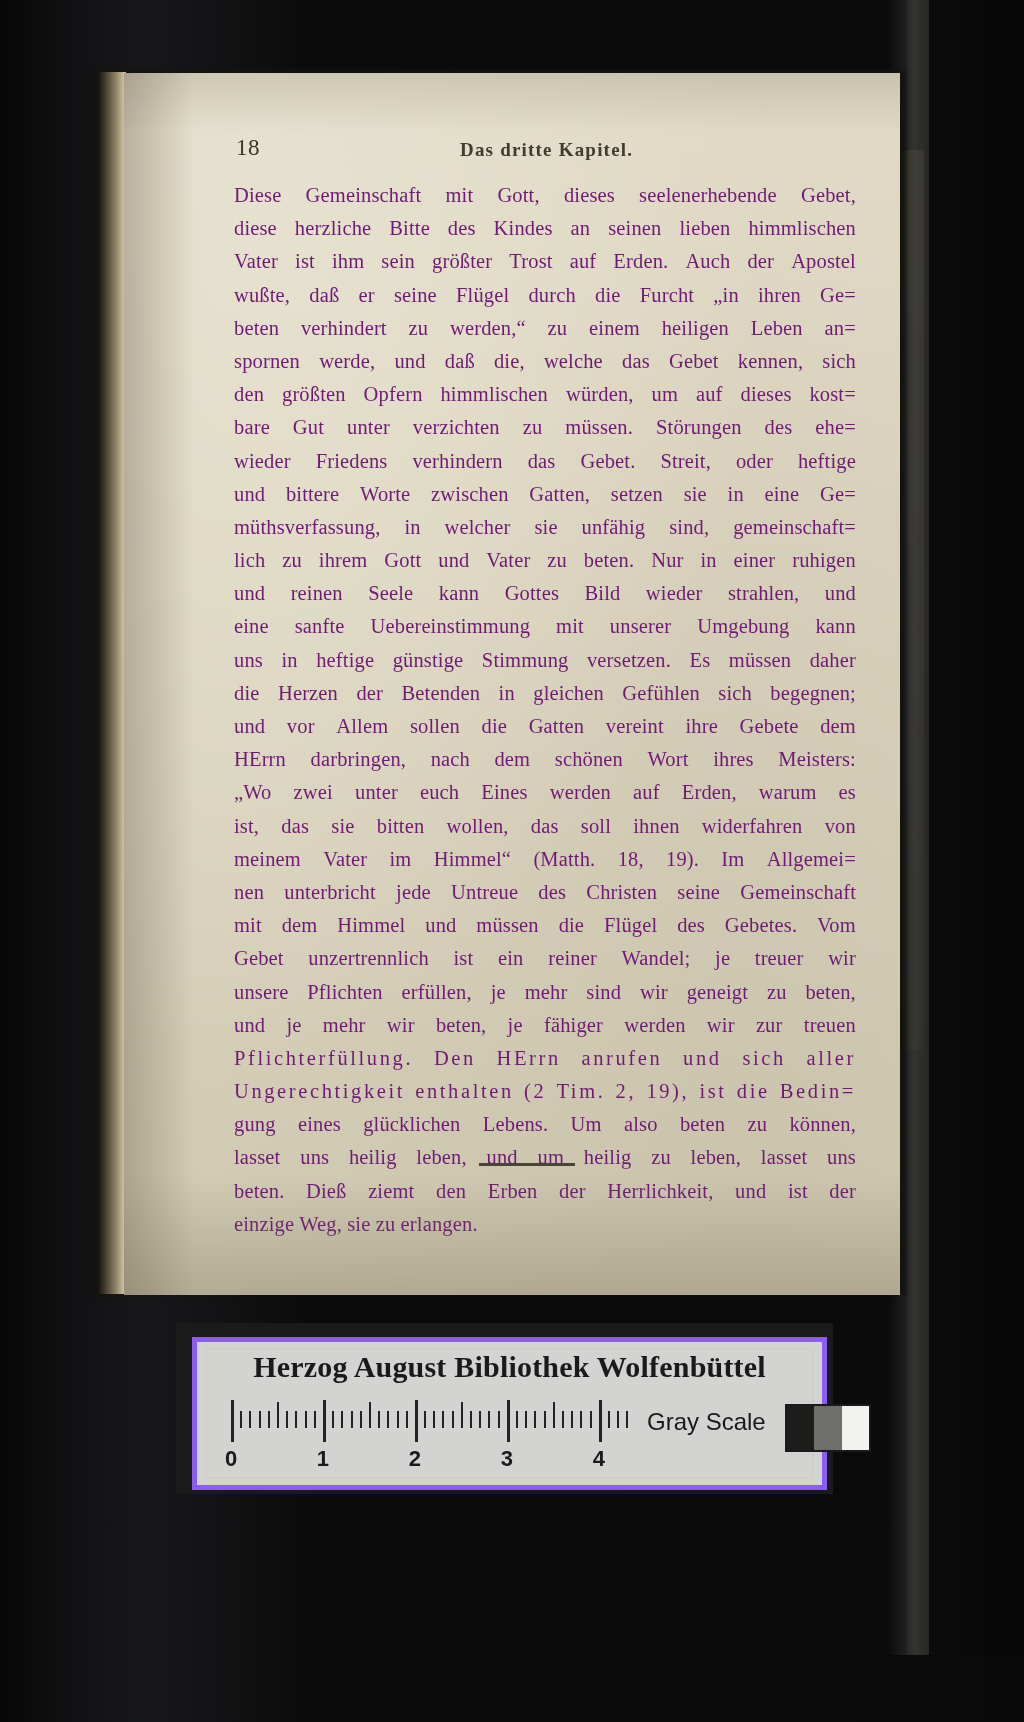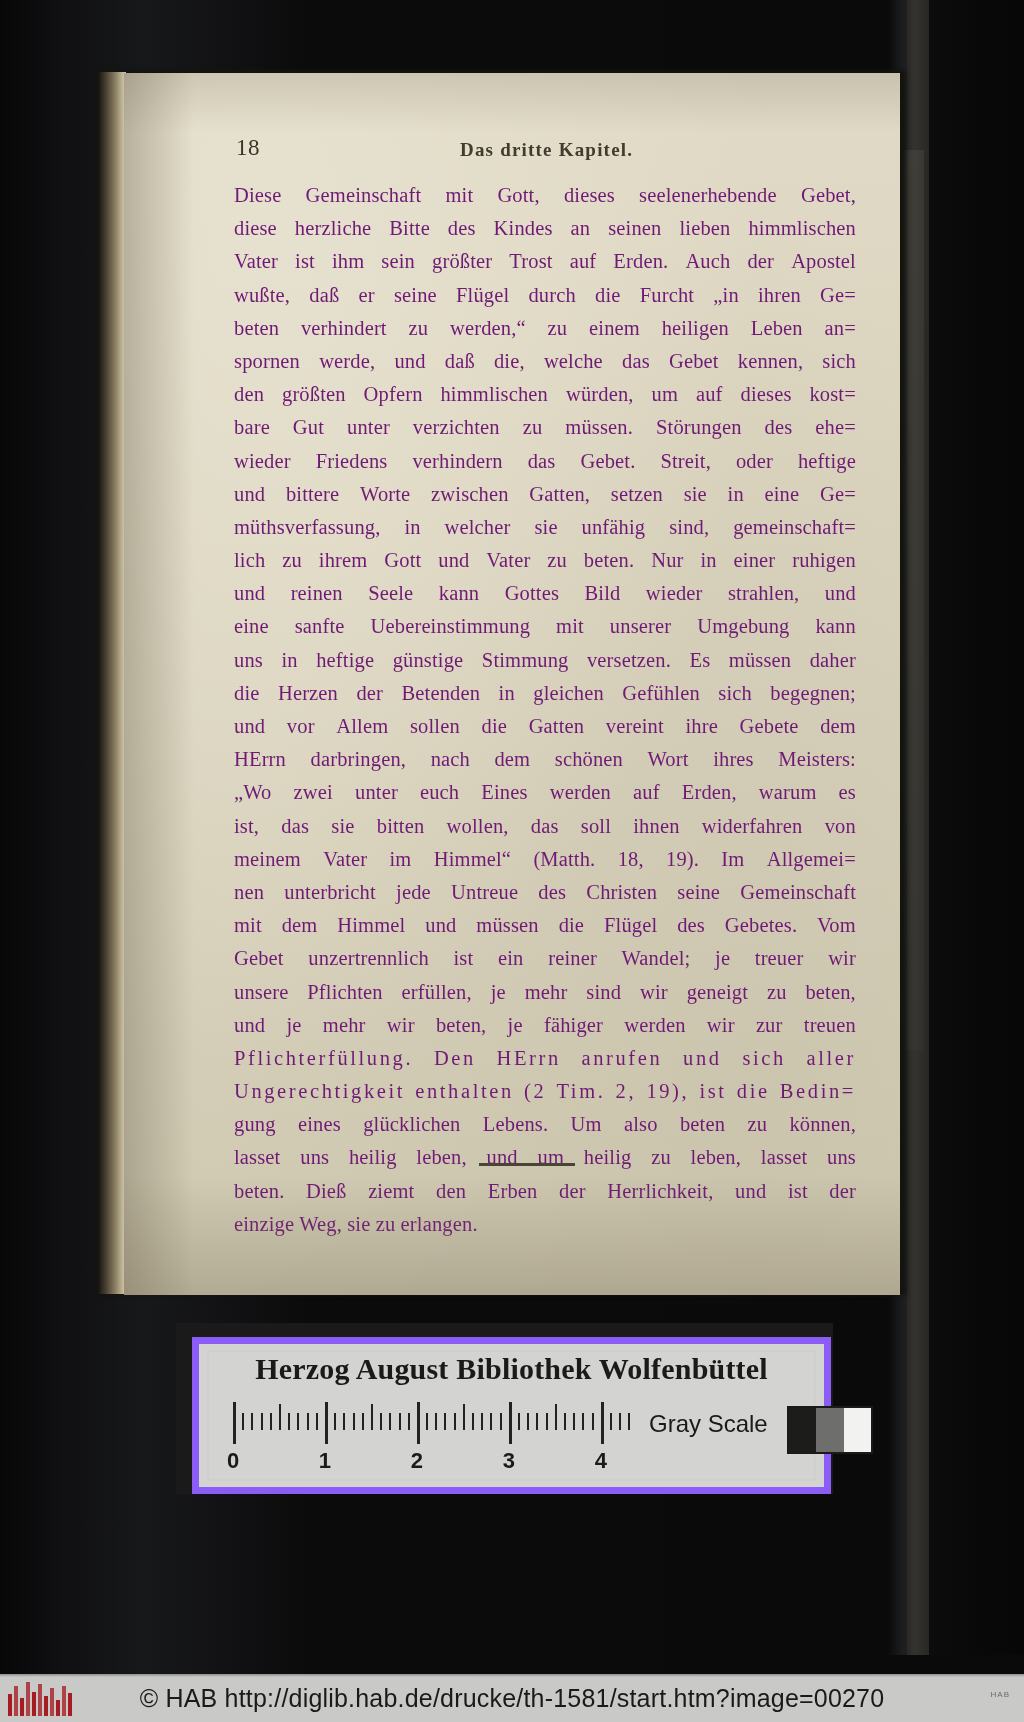--- a/index.html
+++ b/index.html
@@ -63,21 +63,21 @@
     background:#4a4336;}
 
   
   .ghost{position:absolute;color:rgba(120,110,88,.30);font-size:17px;
     letter-spacing:1px;white-space:nowrap;}
 
   
   #scale-card-outer{position:absolute;left:176px;top:1323px;width:657px;height:171px;
     background:#1a1a1a;}
   #scale-card{position:absolute;left:16px;top:14px;width:625px;height:143px;
-    background:#d3d3d1;border:7px solid #8b5cf6;}
+    background:#d3d3d1;border:5px solid #8b5cf6;}
   #scale-card-inner-border{position:absolute;left:8px;top:6px;right:8px;bottom:6px;
     border:2px solid #cfcfcd;}
   #hab-title{position:absolute;left:40px;top:8px;width:545px;text-align:center;
     font-family:"Liberation Serif",serif;font-weight:bold;font-size:30px;color:#1a1a1a;
     letter-spacing:.2px;}
   #ruler{position:absolute;left:34px;top:58px;width:400px;height:46px;}
   .tick{position:absolute;bottom:18px;width:2px;background:#222;}
   .tick.major{height:42px;bottom:4px;width:3px;}
   .tick.mid{height:26px;}
   .tick.minor{height:17px;}
@@ -551,31 +551,13 @@
       <div id="grayscale-label">Gray Scale</div>
 
       <div id="gray-patches">
           <div class="patch" style="background: rgb(28, 28, 26); width: 33.3333%;"></div>
           <div class="patch" style="background: rgb(110, 110, 108); width: 33.3333%;"></div>
           <div class="patch" style="background: rgb(242, 242, 240); width: 33.3333%;"></div>
         </div>
     </div>
   </div>
 
-  <div id="footer">
-    <div id="footer-top-shade"></div>
-    <div id="footer-logo">
-        <div class="bar" style="height: 22px; background: rgb(165, 28, 34); opacity: 1;"></div>
-        <div class="bar" style="height: 30px; background: rgb(165, 28, 34); opacity: 0.78;"></div>
-        <div class="bar" style="height: 18px; background: rgb(165, 28, 34); opacity: 1;"></div>
-        <div class="bar" style="height: 34px; background: rgb(165, 28, 34); opacity: 0.78;"></div>
-        <div class="bar" style="height: 24px; background: rgb(165, 28, 34); opacity: 1;"></div>
-        <div class="bar" style="height: 32px; background: rgb(165, 28, 34); opacity: 0.78;"></div>
-        <div class="bar" style="height: 20px; background: rgb(165, 28, 34); opacity: 1;"></div>
-        <div class="bar" style="height: 28px; background: rgb(165, 28, 34); opacity: 0.78;"></div>
-        <div class="bar" style="height: 16px; background: rgb(165, 28, 34); opacity: 1;"></div>
-        <div class="bar" style="height: 30px; background: rgb(165, 28, 34); opacity: 0.78;"></div>
-        <div class="bar" style="height: 23px; background: rgb(165, 28, 34); opacity: 1;"></div>
-      </div>
-    <div id="footer-text">© HAB http://diglib.hab.de/drucke/th-1581/start.htm?image=00270</div>
-    <div id="footer-right-mark">HAB</div>
-  </div>
 </div>
 
 </body></html>

